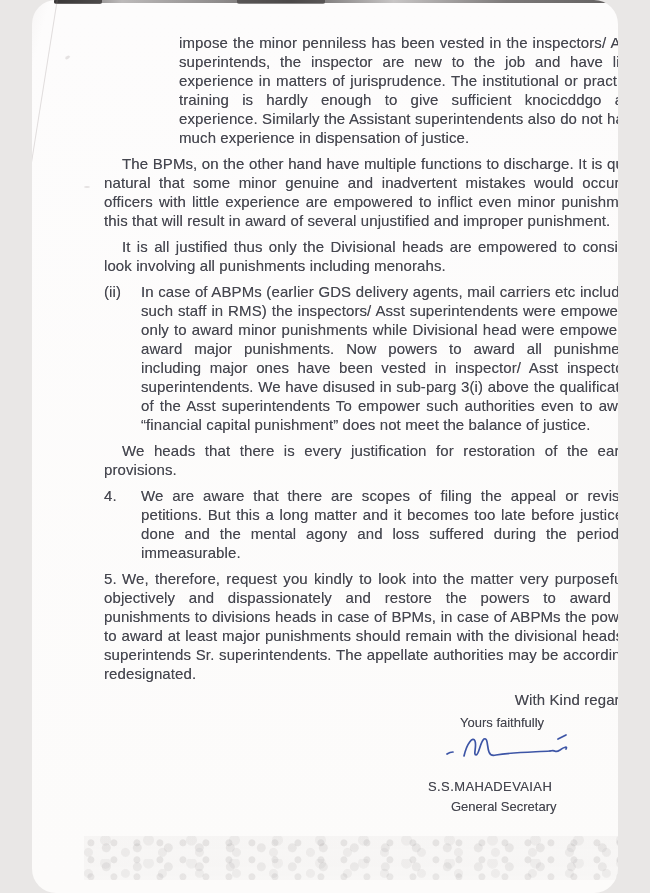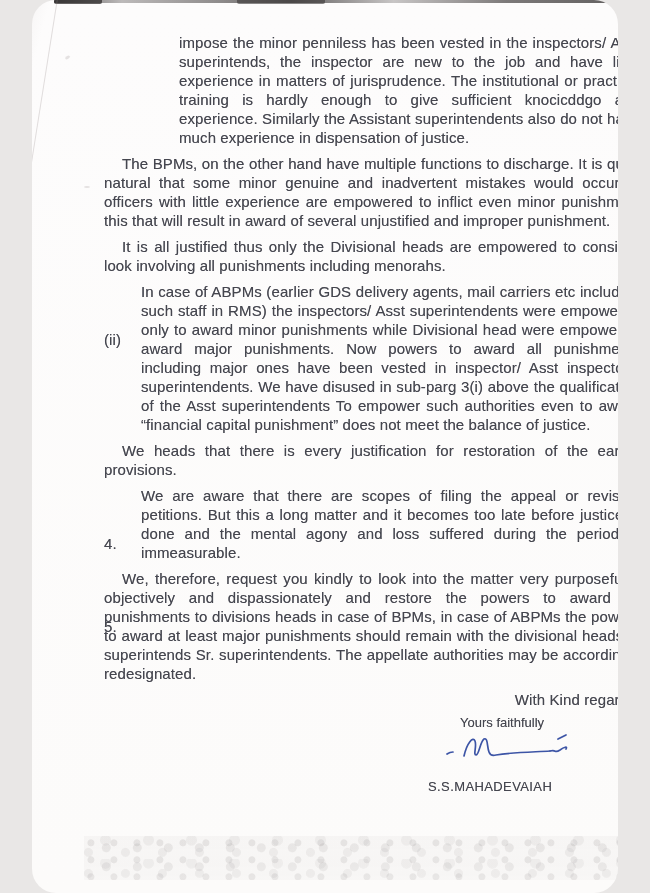--- a/index.html
+++ b/index.html
@@ -50,21 +50,21 @@
     position:absolute; top:33px; left:72px; width:536px;
     font-size:15px; line-height:19px;
     text-align:justify;
     letter-spacing:.1px;
     text-shadow:0 0 .5px rgba(62,63,72,.55);
   }
   .doc p { margin:0 0 7px 0; }
   .para-continuation { margin-left:75px !important; }
   .para-indent { text-indent:18px; }
   .item { position:relative; padding-left:37px; margin:0 0 7px 0; }
-  .item .item-label { position:absolute; left:0; top:0;margin-top:48px; }
+  .item .item-label { position:absolute; left:0; top:0; }
   .closing-line { margin:5px 0 0 38px !important; text-align:right; }
   
   .signoff { position:absolute; left:396px; top:713px; width:215px; font-size:13px; line-height:19px; text-shadow:0 0 .5px rgba(62,63,72,.5); }
   .valediction { margin-left:32px; }
   .signature-wrap { margin:-1px 0 0 16px; height:28px; }
   .signoff .name { margin-top:18px; letter-spacing:.4px; }
   .signoff .title { margin-left:23px; margin-top:1px; }
 </style>
 </head>
 <body>
@@ -114,16 +114,17 @@
       <svg width="128" height="30" viewBox="0 0 128 30">
         <g fill="none" stroke="#3d55a6" stroke-width="1.7" stroke-linecap="round" stroke-linejoin="round">
           <path d="M3 23 q3 -2 6 -2"></path>
           <path d="M20 25 C23 12 29 5 31 10 C33 15 29 24 32 24 C35 24 36 11 40 8 C44 6 43 16 45 21 C46 24 48 25 52 24 C70 21 92 21 106 20"></path>
           <path d="M106 20 C113 18 110 23 116 19 C120 16 124 15 122 18"></path>
           <path d="M114 8 l8 -4"></path>
         </g>
       </svg>
     </div>
     <div class="name">S.S.MAHADEVAIAH</div>
+    <div class="title">General Secretary</div>
   </div>
 
   <div class="scan-bottom-band"></div>
 </div>
 
 </body></html>

